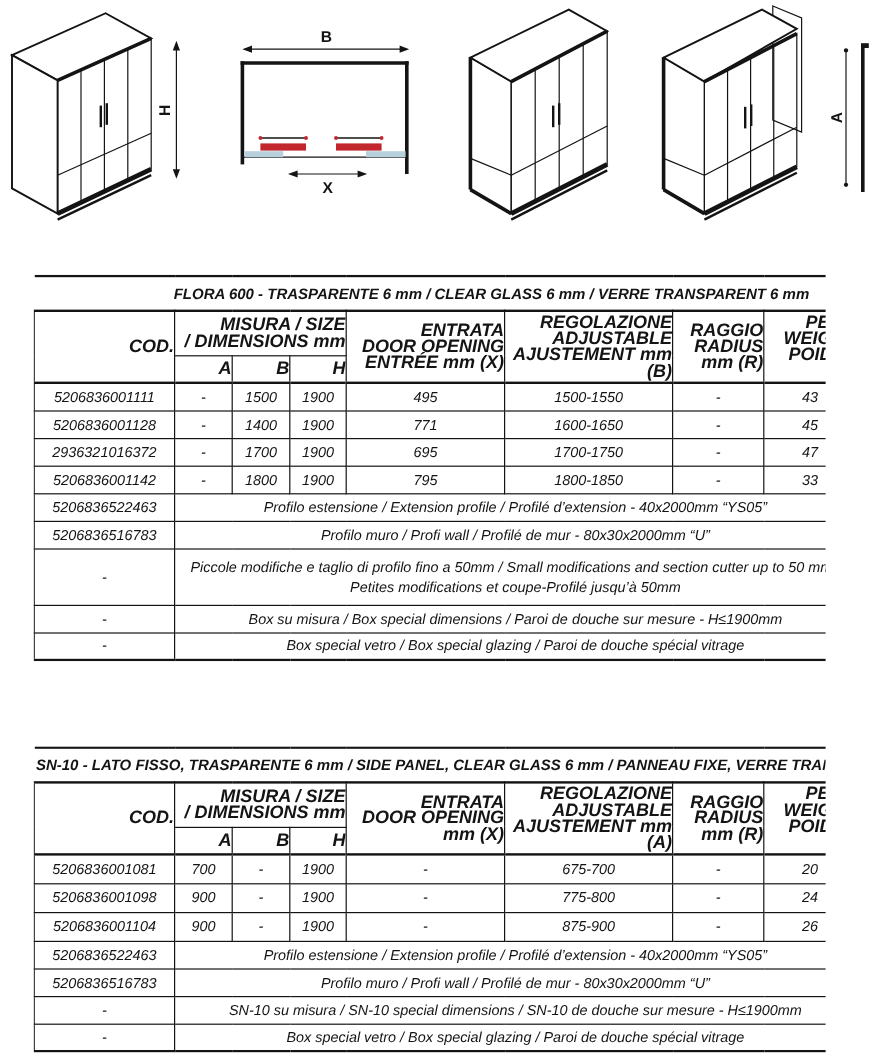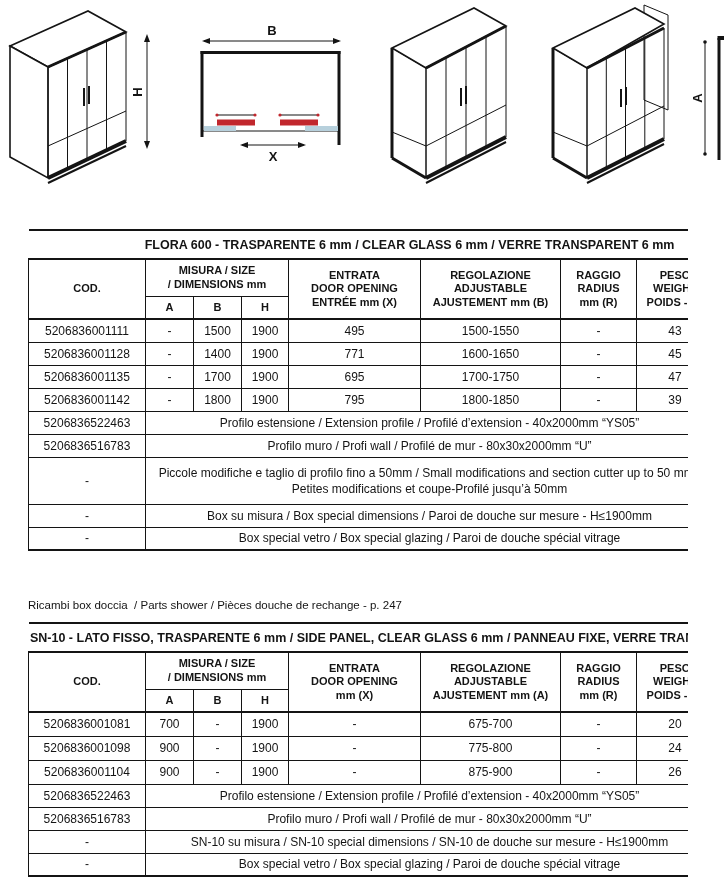--- a/index.html
+++ b/index.html
@@ -7,28 +7,28 @@
        font-family:"Liberation Sans",sans-serif;color:#141414;}
   .abs{position:absolute;}
   svg{position:absolute;overflow:visible;}
   svg line,svg polygon,svg path.ln{stroke:#141414;stroke-width:1;fill:none;}
   svg polygon.face{fill:#ffffff;stroke:#141414;stroke-width:1.6;}
   svg .sw2{stroke-width:2;} svg .sw3{stroke-width:3;} svg .sw4{stroke-width:4;}
   svg .fillb{fill:#141414;stroke:none;}
   svg text.dim{font:bold 13px "Liberation Sans",sans-serif;fill:#141414;text-anchor:middle;}
   svg .redln{stroke-width:1.2;}
 
-  .tbl-wrap{position:absolute;left:28px;width:660px;overflow:hidden;}
+  .tbl-wrap{position:absolute;left:28px;width:660px;overflow:hidden;font-style:italic;}
   #t1-wrap{top:229px;} #t2-wrap{top:622px;}
   table{border-collapse:collapse;table-layout:fixed;width:762px;}
   td{border:1px solid #141414;text-align:center;vertical-align:middle;padding:0;
      font-size:12px;line-height:14px;overflow:hidden;}
   td.title{border-left:none;border-right:none;border-top:2.5px solid #141414;
      border-bottom:2px solid #141414;font-weight:bold;font-size:12.5px;height:27px;white-space:nowrap;}
-  td.hd{font-weight:bold;font-size:11px;line-height:13.5px;white-space:pre-line;}
+  td.hd{font-weight:bold;font-size:15px;line-height:13.5px;white-space:pre-line;text-align:right;}
   td.hb{border-bottom:2px solid #141414;}
   td.bb{border-bottom:2.5px solid #141414;}
   td.desc{text-align:center;padding:0 8px;line-height:16px;}
   tr.hr1{height:37px;} tr.hr2{height:23px;}
   tr.r1{height:23px;} tr.s1{height:23px;} tr.tall{height:47px;}
   tr.r2{height:24px;} tr.s2{height:23px;}
   .notes{position:absolute;left:28px;top:565px;font-size:11.5px;line-height:16px;white-space:pre-wrap;}
 </style>
 </head>
 <body>
@@ -184,39 +184,39 @@
     <td>-</td>
     <td>1400</td>
     <td>1900</td>
     <td>771</td>
     <td>1600-1650</td>
     <td>-</td>
     <td>45</td>
     <td></td>
   </tr>
   <tr class="r1">
-    <td>5206836001135</td>
+    <td>2936321016372</td>
     <td>-</td>
     <td>1700</td>
     <td>1900</td>
     <td>695</td>
     <td>1700-1750</td>
     <td>-</td>
     <td>47</td>
     <td></td>
   </tr>
   <tr class="r1">
     <td>5206836001142</td>
     <td>-</td>
     <td>1800</td>
     <td>1900</td>
     <td>795</td>
     <td>1800-1850</td>
     <td>-</td>
-    <td>39</td>
+    <td>33</td>
     <td></td>
   </tr>
   <tr class="s1">
     <td>5206836522463</td>
     <td class="desc" colspan="7">Profilo estensione / Extension profile / Profilé d’extension - 40x2000mm “YS05”</td>
     <td></td>
   </tr>
   <tr class="s1">
     <td>5206836516783</td>
     <td class="desc" colspan="7">Profilo muro / Profi wall / Profilé de mur - 80x30x2000mm “U”</td>
@@ -235,21 +235,20 @@
   <tr class="s1">
     <td class="bb">-</td>
     <td class="desc bb" colspan="7">Box special vetro / Box special glazing / Paroi de douche spécial vitrage</td>
     <td class="bb"></td>
   </tr>
 </tbody>
     </table>
 </div>
 
 <div class="notes">
-  <div>Ricambi box doccia  / Parts shower / Pièces douche de rechange - p. 247</div>
 </div>
 
 <div class="tbl-wrap" id="t2-wrap">
 <table>
   <colgroup>
     <col style="width:117px">
         <col style="width:48px">
         <col style="width:48px">
         <col style="width:47px">
     <col style="width:132px">

